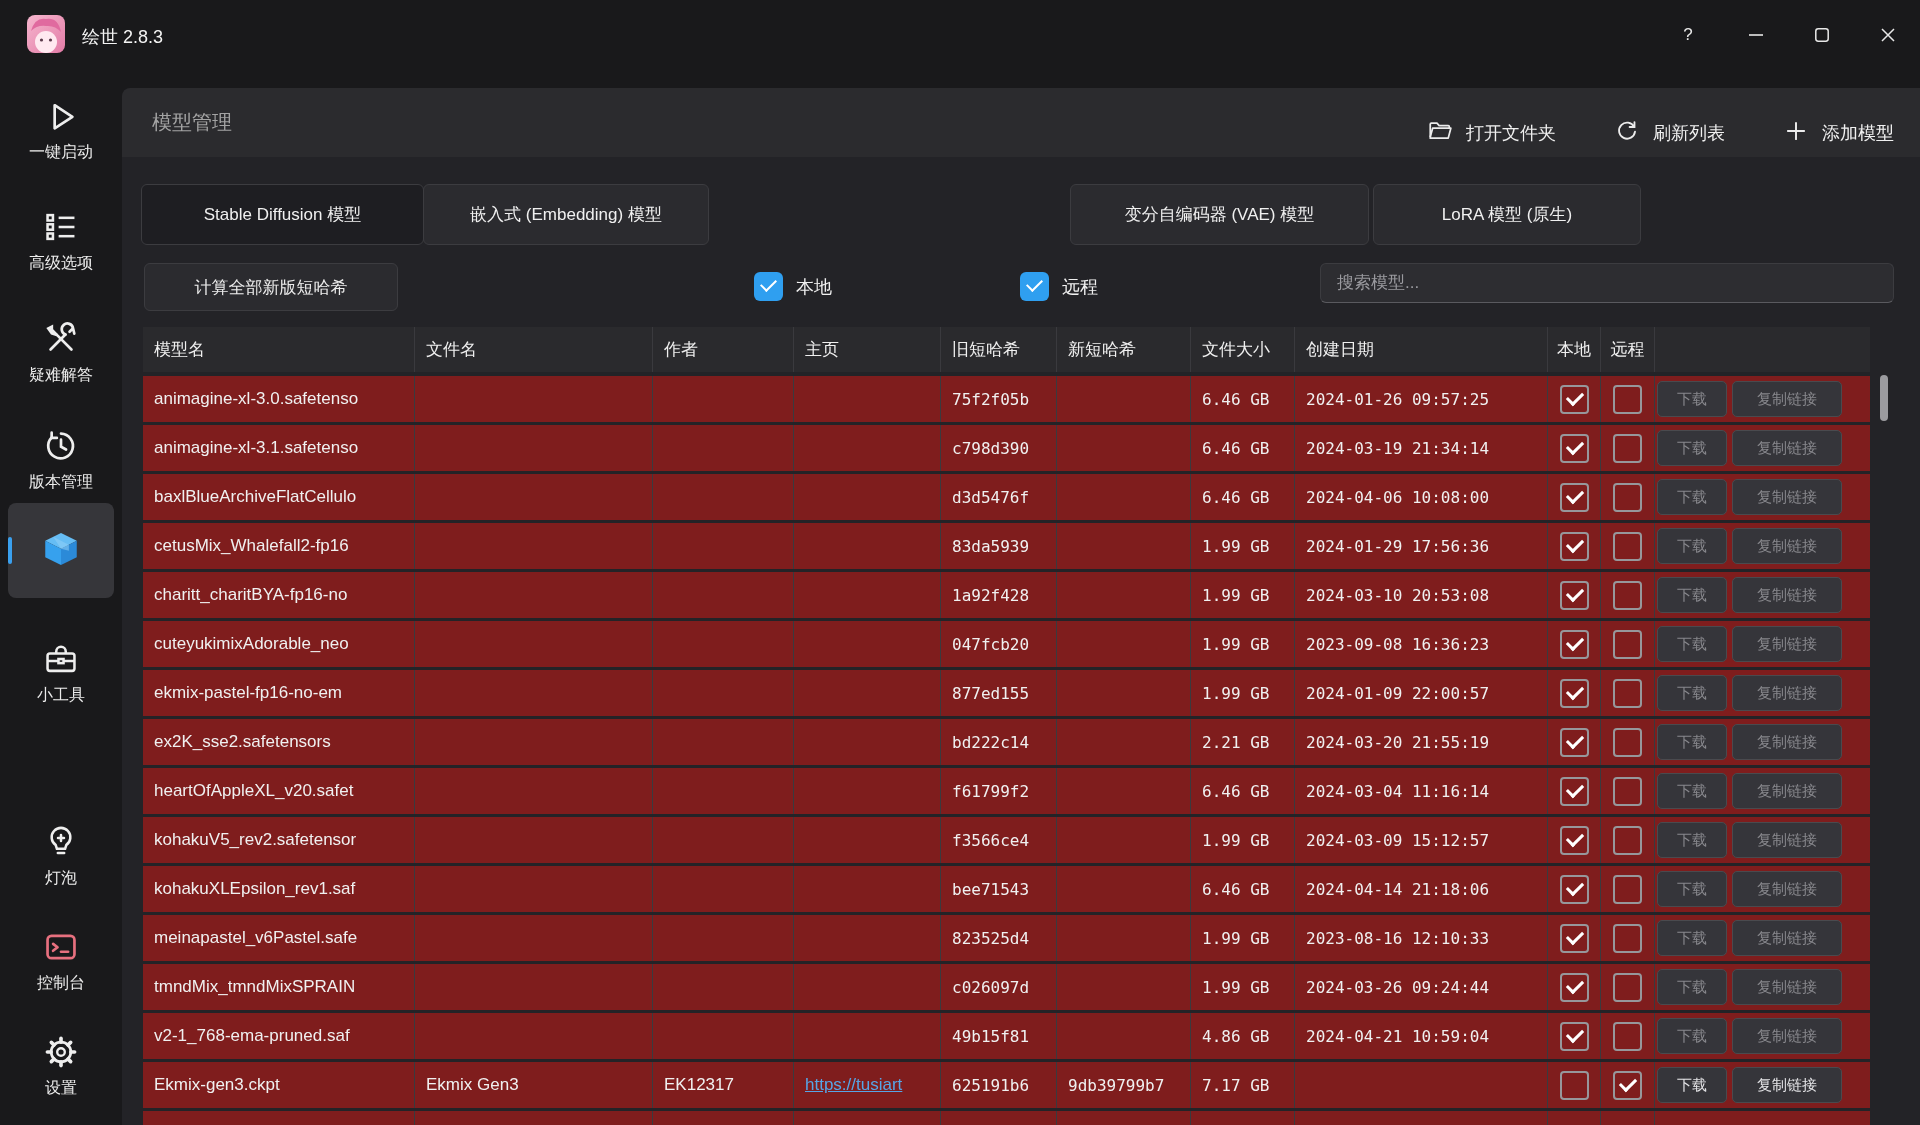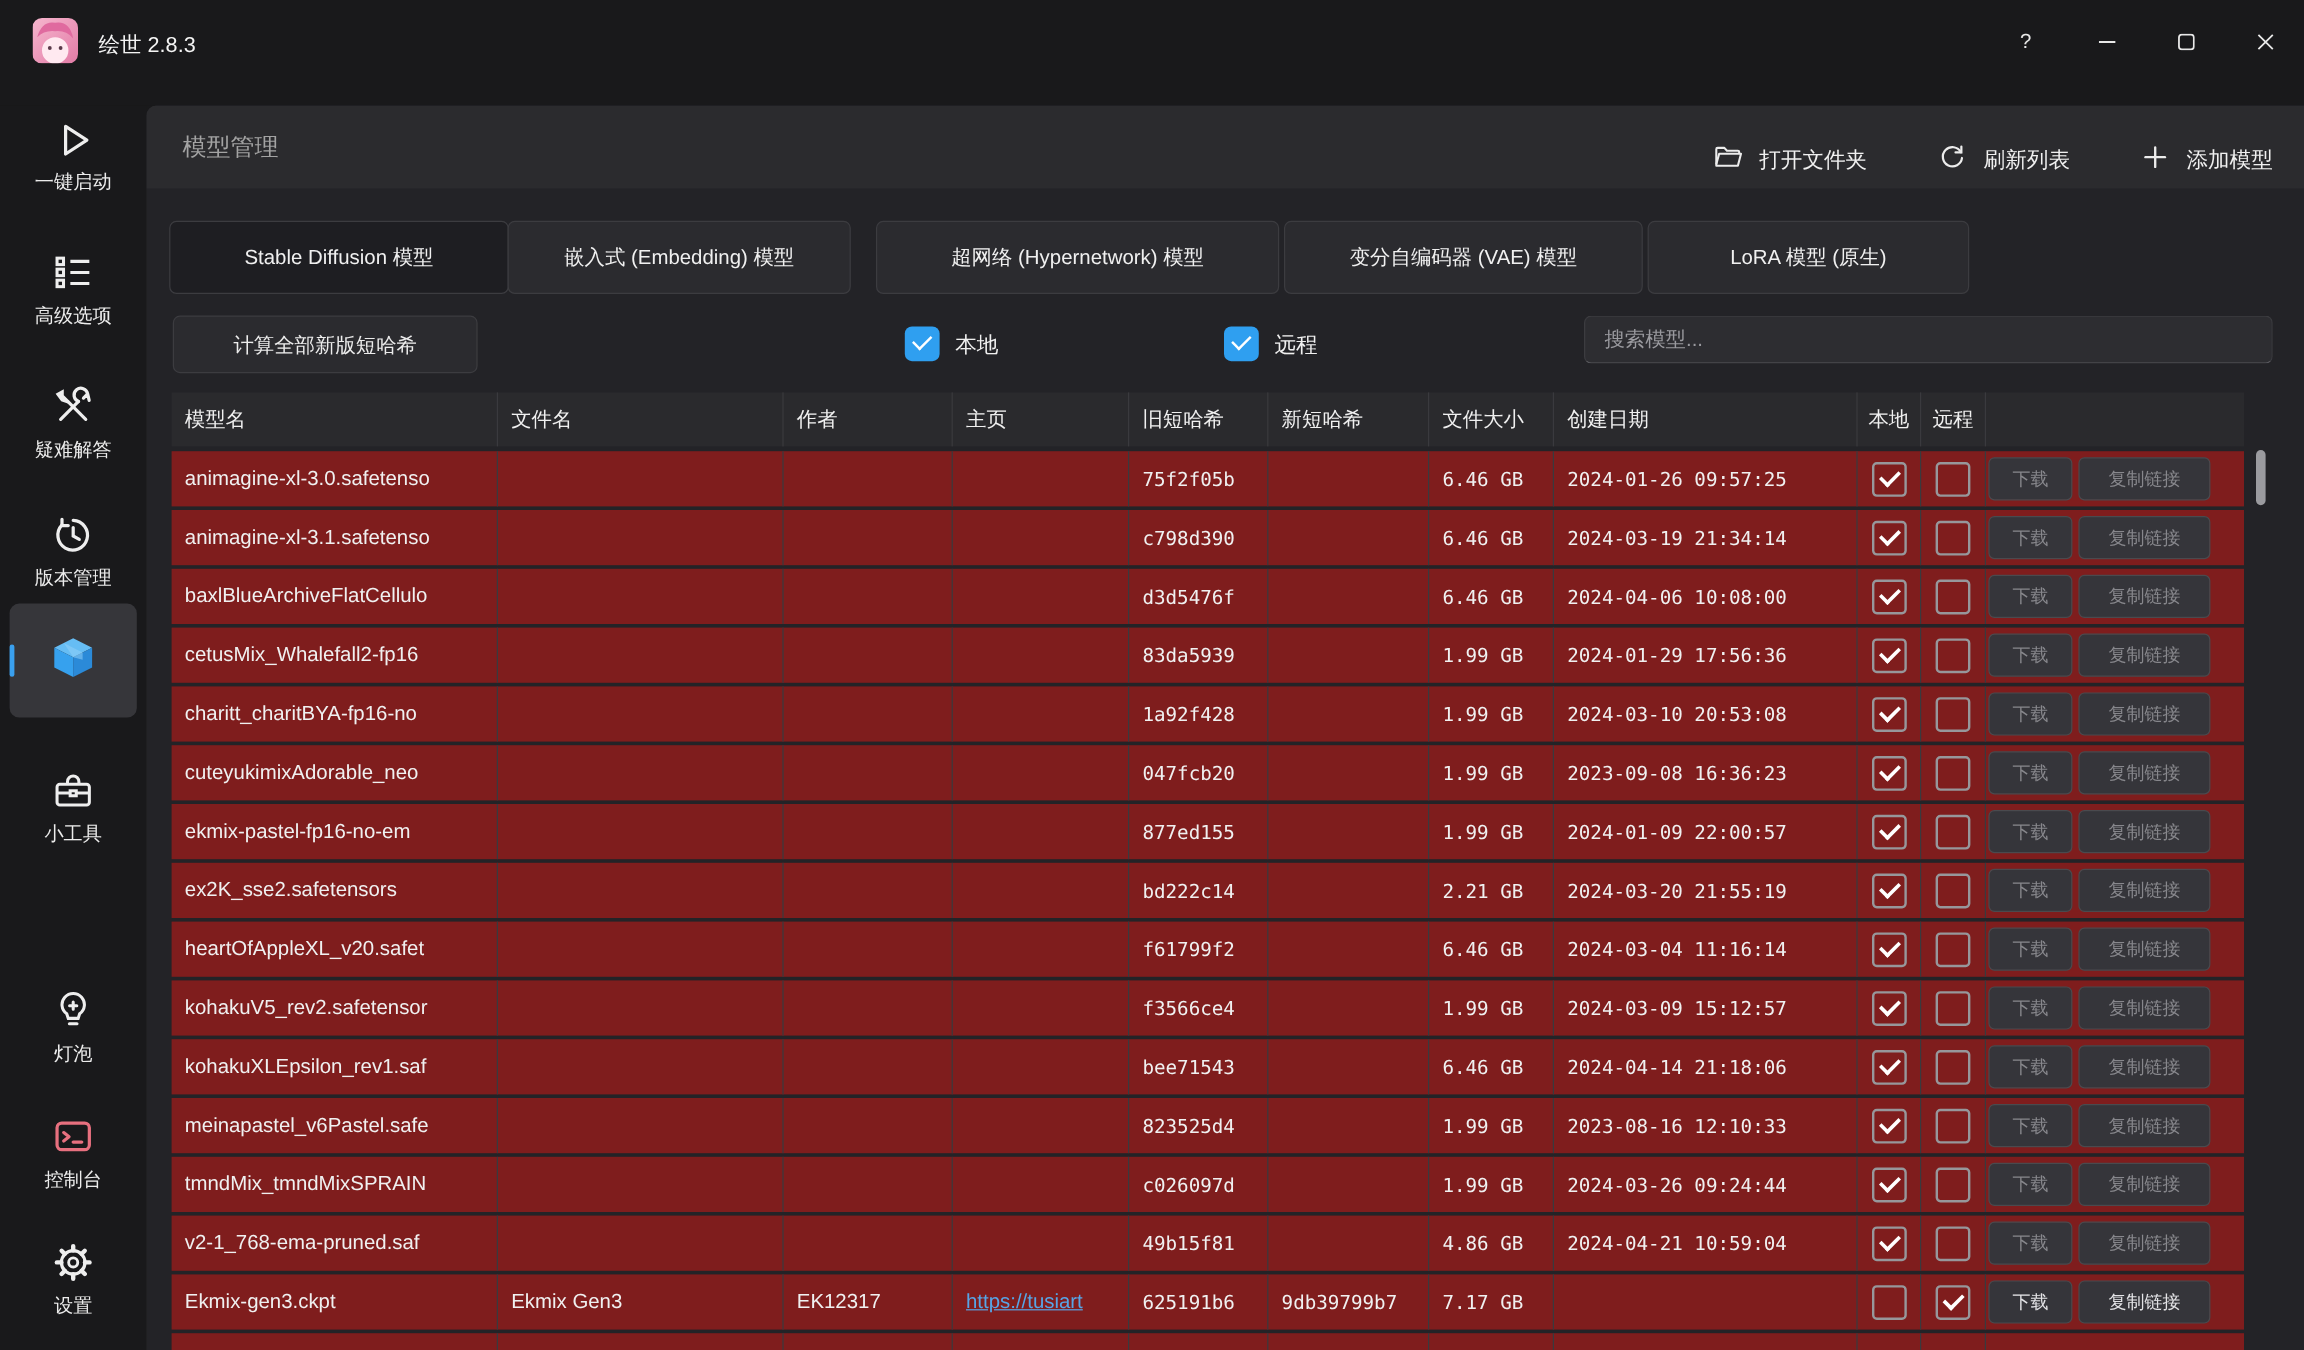--- a/index.html
+++ b/index.html
@@ -257,23 +257,20 @@
       </div>
     </div>
 
     <div class="tabs">
       <div class="tab active" style="left:19px;width:283px;">
           <span>Stable Diffusion 模型</span>
         </div>
       <div class="tab" style="left:301px;width:286px;">
           <span>嵌入式 (Embedding) 模型</span>
         </div>
-      <div class="tab" style="left:608px;width:336px;">
-          <span>超网络 (Hypernetwork) 模型</span>
-        </div>
       <div class="tab" style="left:948px;width:299px;">
           <span>变分自编码器 (VAE) 模型</span>
         </div>
       <div class="tab" style="left:1251px;width:268px;">
           <span>LoRA 模型 (原生)</span>
         </div>
     </div>
 
     <div class="filterbar">
       <div class="hash-btn">计算全部新版短哈希</div>

